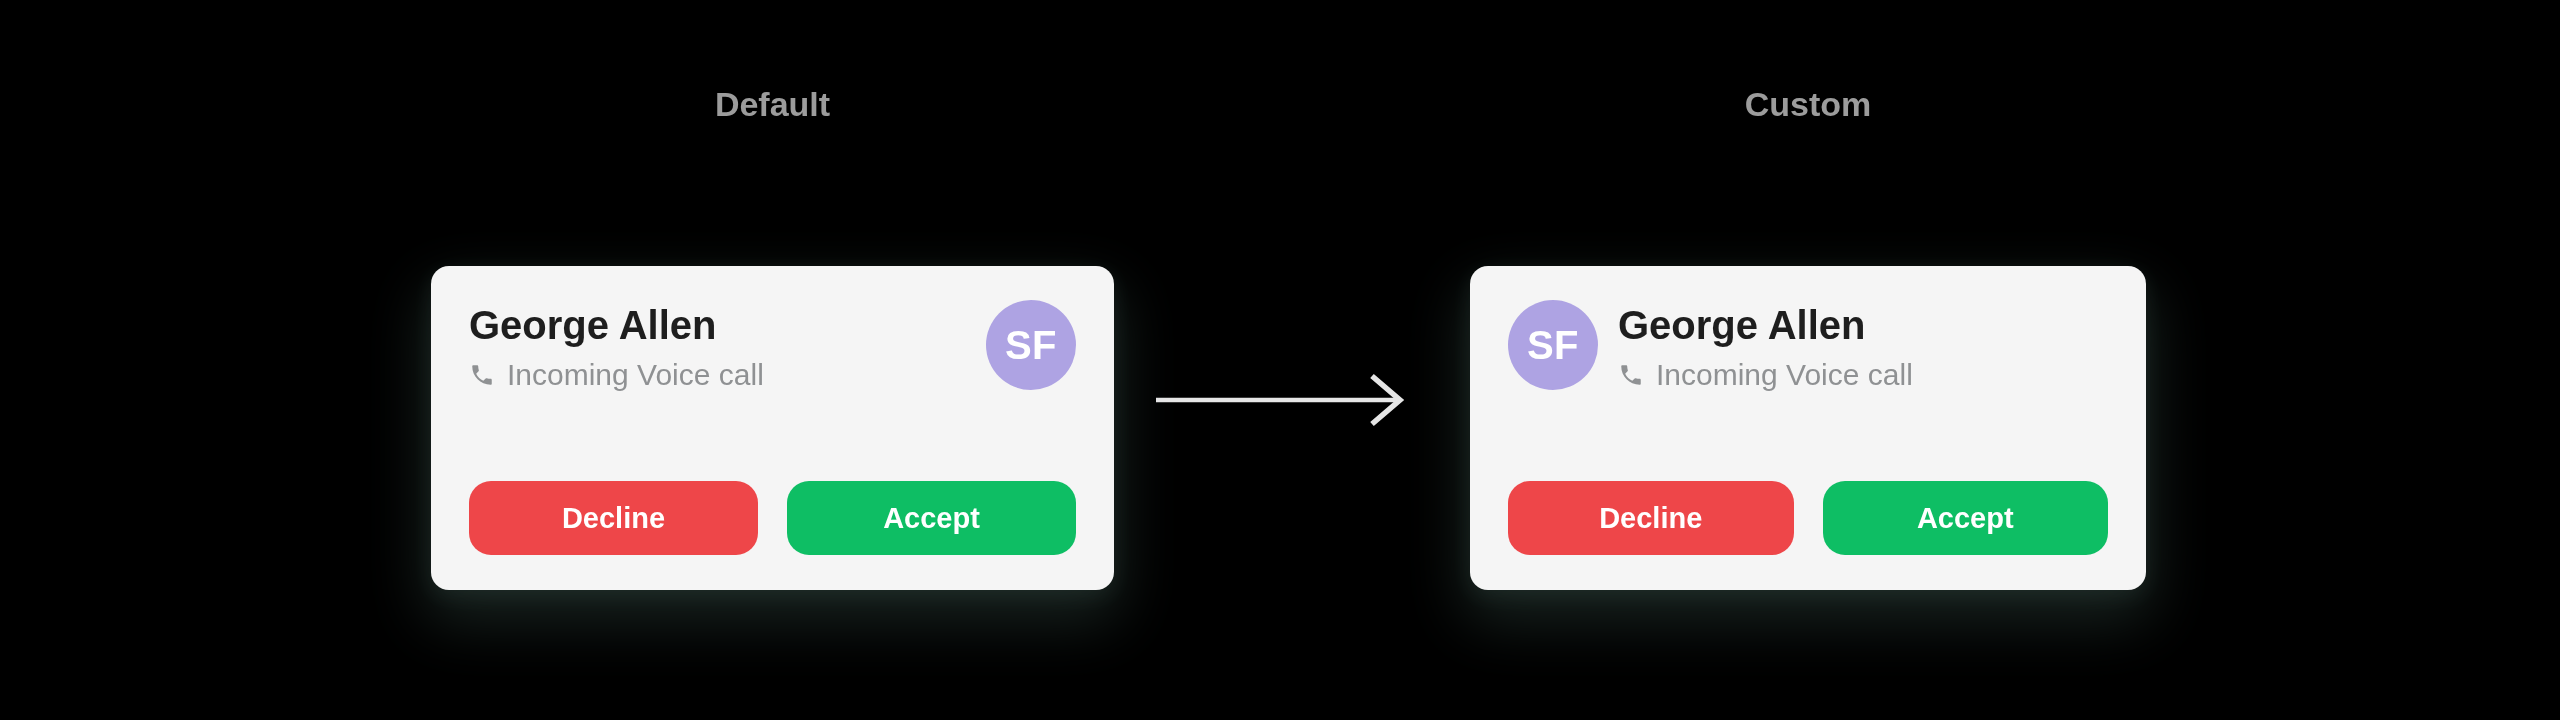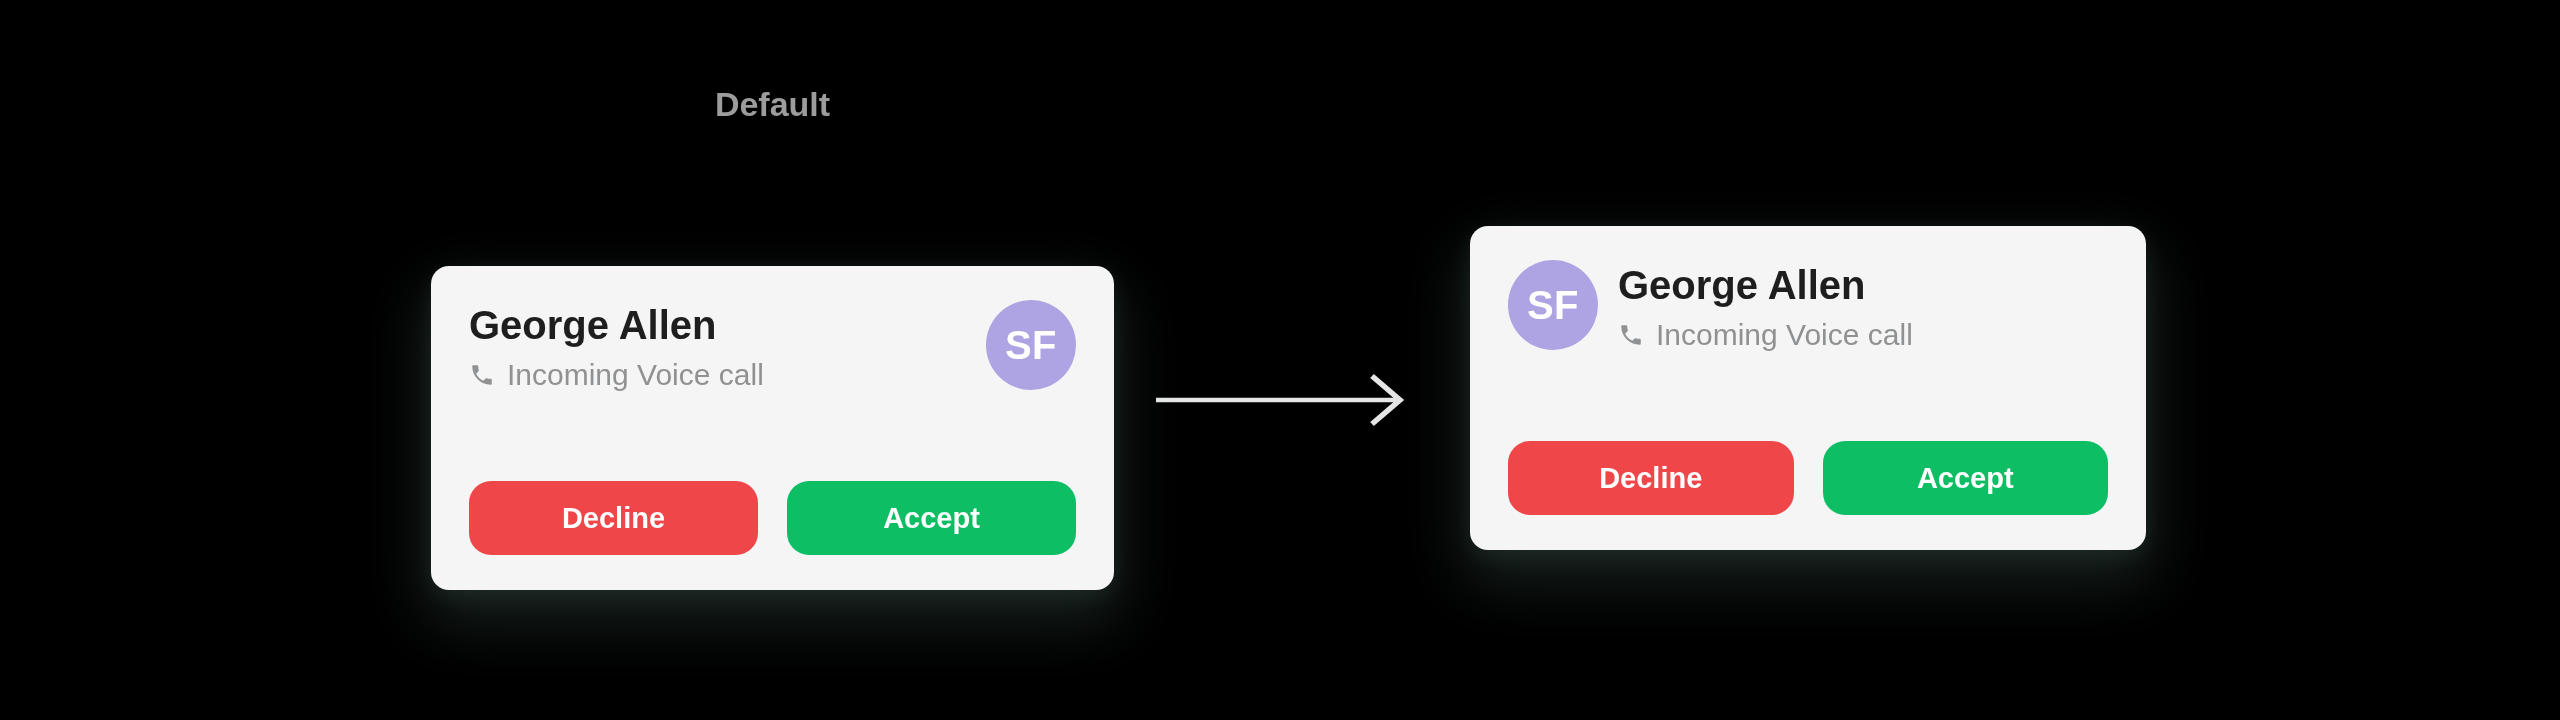--- a/index.html
+++ b/index.html
@@ -124,20 +124,21 @@
   </section>
 
   <div class="arrow">
     <svg viewBox="0 0 260 68" fill="none" aria-hidden="true">
       <path d="M6 34 H246" stroke="currentColor" stroke-width="4.5"></path>
       <path d="M222 10 L250 34 L222 58" stroke="currentColor" stroke-width="5.5" fill="none" stroke-linejoin="miter"></path>
     </svg>
   </div>
 
   <section class="panel panel-custom">
+    <h2 class="panel-label">Custom</h2>
     <div class="call-card avatar-left">
       <div class="card-top">
         <div class="avatar">SF</div>
         <div class="caller-info">
           <div class="caller-name">George Allen</div>
           <div class="call-status">
             <span class="phone-icon">
               <svg viewBox="0 0 24 24" fill="currentColor" aria-hidden="true">
                 <path d="M6.62 10.79c1.44 2.83 3.76 5.14 6.59 6.59l2.2-2.2c.27-.27.67-.36 1.02-.24 1.12.37 2.33.57 3.57.57.55 0 1 .45 1 1V20c0 .55-.45 1-1 1-9.39 0-17-7.61-17-17 0-.55.45-1 1-1h3.5c.55 0 1 .45 1 1 0 1.25.2 2.45.57 3.57.11.35.03.74-.25 1.02l-2.2 2.2z"></path>
               </svg>

